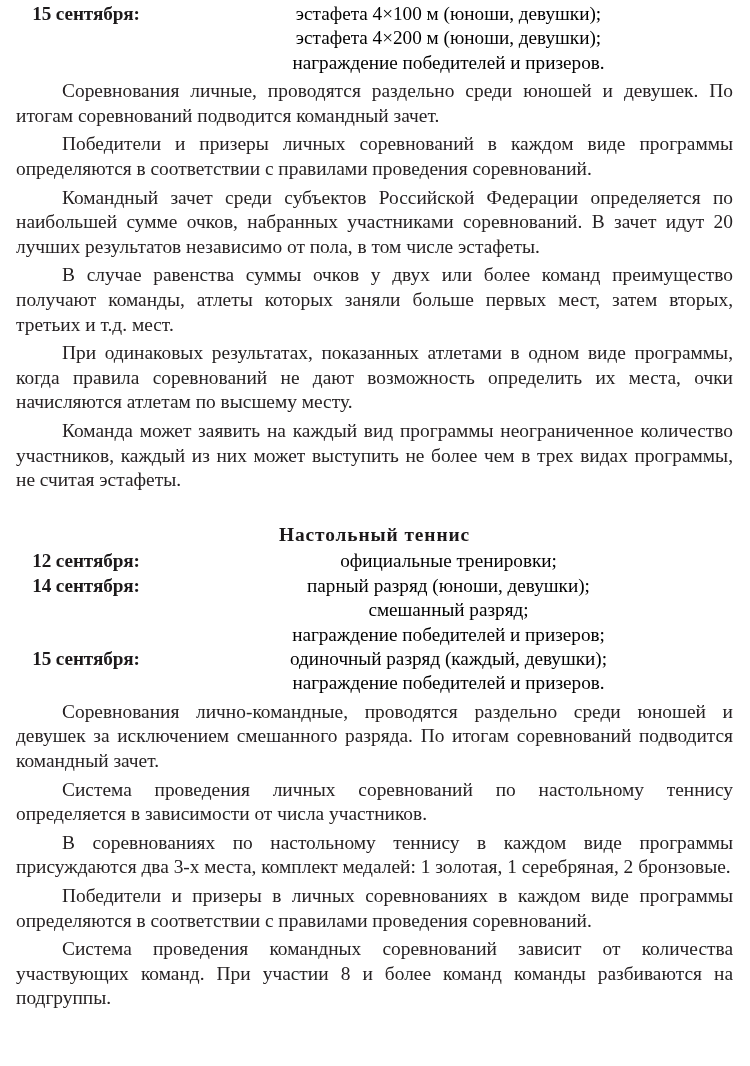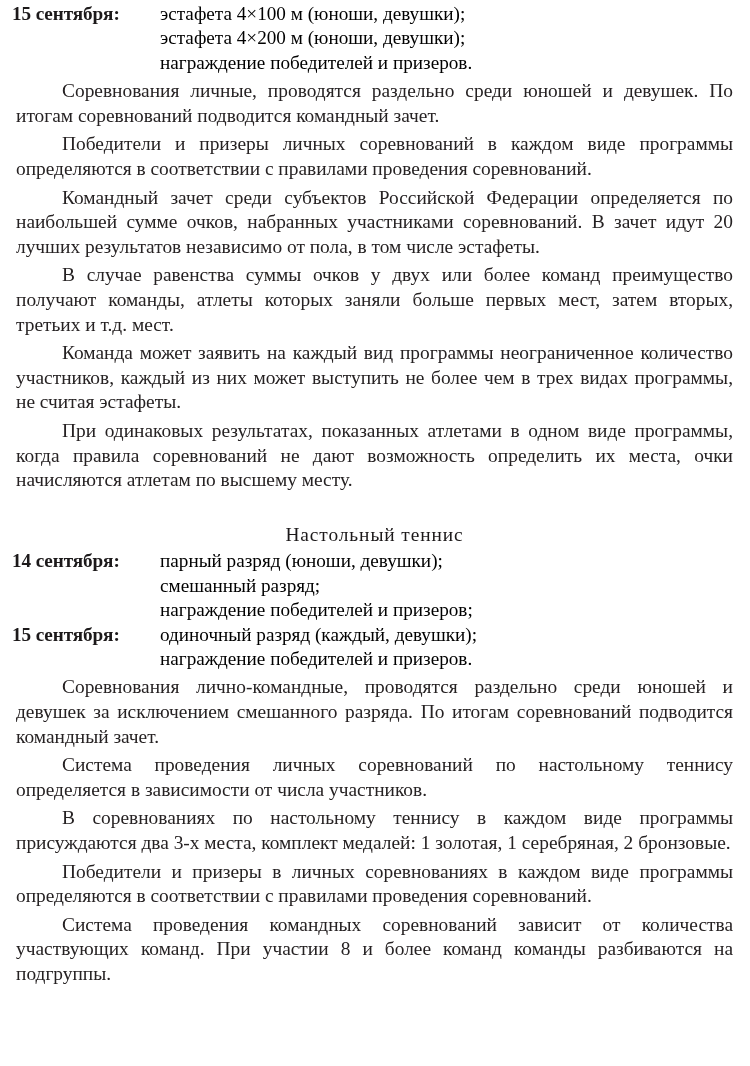--- a/index.html
+++ b/index.html
@@ -32,21 +32,21 @@
     left: 12px;
     top: 2px;
     width: 725px;
   }
 
   
   .schedule {
     width: 100%;
     border-collapse: collapse;
   }
-  .sched-row { vertical-align: top; }
+  .sched-row { vertical-align: top; text-align: center; }
   .sched-date {
     width: 148px;
     font-weight: bold;
     font-size: 19.2px;
     line-height: 24.4px;
     letter-spacing: -0.1px;
     white-space: nowrap;
     padding: 0;
     vertical-align: top;
     color: #1c191a;
@@ -73,21 +73,21 @@
     text-indent: 46px;
     color: #262223;
     hyphens: none;
   }
 
   
   h2.section-heading {
     margin: 0;
     font-size: 19.4px;
     line-height: 24.6px;
-    font-weight: normal;
+    font-weight: bold;
     text-align: center;
     letter-spacing: 0.9px;
     color: #1c191a;
   }
   .gap-heading-before { height: 26px; }
   .gap-heading-after { height: 2px; }
 </style>
 </head>
 <body>
 
@@ -104,29 +104,35 @@
             <span class="sched-item">награждение победителей и призеров.</span>
           </td>
         </tr>
       </tbody>
     </table>
 
     <p class="body">Соревнования личные, проводятся раздельно среди юношей и девушек. По итогам соревнований подводится командный зачет.</p>
     <p class="body">Победители и призеры личных соревнований в каждом виде программы определяются в соответствии с правилами проведения соревнований.</p>
     <p class="body">Командный зачет среди субъектов Российской Федерации определяется по наибольшей сумме очков, набранных участниками соревнований. В зачет идут 20 лучших результатов независимо от пола, в том числе эстафеты.</p>
     <p class="body">В случае равенства суммы очков у двух или более команд преимущество получают команды, атлеты которых заняли больше первых мест, затем вторых, третьих и т.д. мест.</p>
+    <p class="body">При одинаковых результатах, показанных атлетами в одном виде программы, когда правила соревнований не дают возможность определить их места, очки начисляются атлетам по высшему месту.</p>
     <p class="body">Команда может заявить на каждый вид программы неограниченное количество участников, каждый из них может выступить не более чем в трех видах программы, не считая эстафеты.</p>
-    <p class="body">При одинаковых результатах, показанных атлетами в одном виде программы, когда правила соревнований не дают возможность определить их места, очки начисляются атлетам по высшему месту.</p>
 
     <div class="gap-heading-before"></div>
     <h2 class="section-heading">Настольный теннис</h2>
     <div class="gap-heading-after"></div>
 
     <table class="schedule">
       <tbody>
+        <tr class="sched-row">
+          <td class="sched-date">12 сентября:</td>
+          <td class="sched-items">
+            <span class="sched-item">официальные тренировки;</span>
+          </td>
+        </tr>
         <tr class="sched-row">
           <td class="sched-date">14 сентября:</td>
           <td class="sched-items">
             <span class="sched-item">парный разряд (юноши, девушки);</span>
             <span class="sched-item">смешанный разряд;</span>
             <span class="sched-item">награждение победителей и призеров;</span>
           </td>
         </tr>
         <tr class="sched-row">
           <td class="sched-date">15 сентября:</td>

